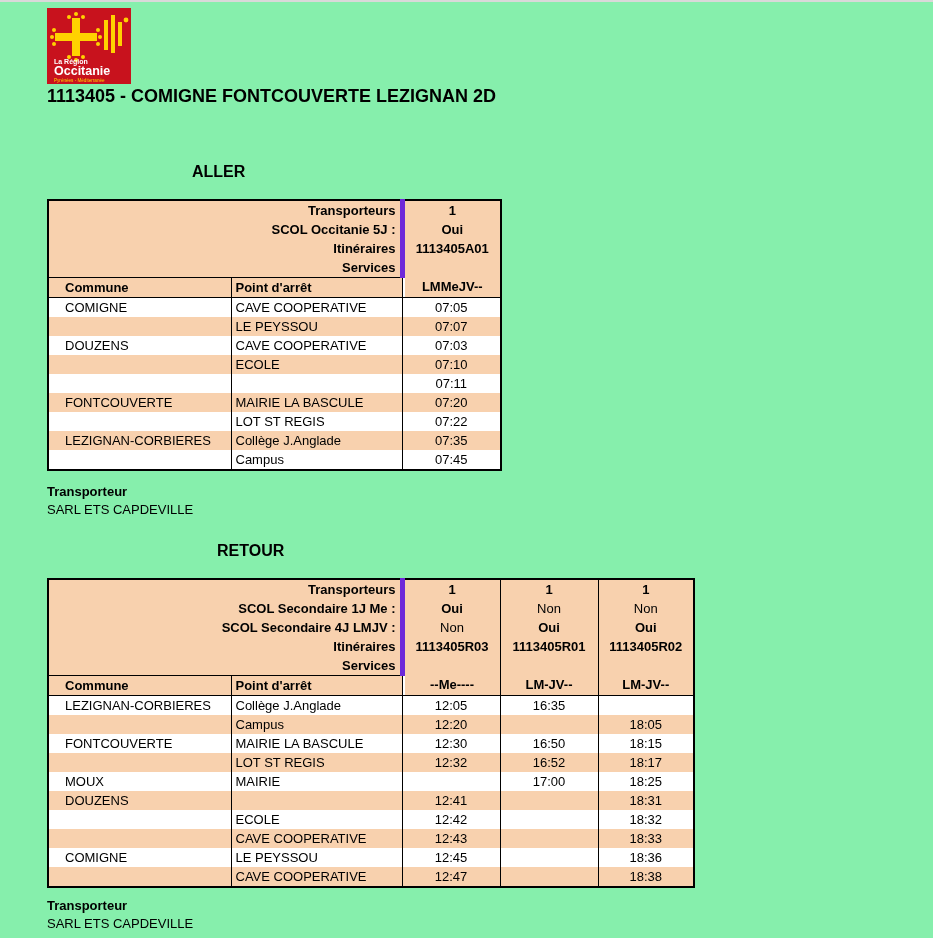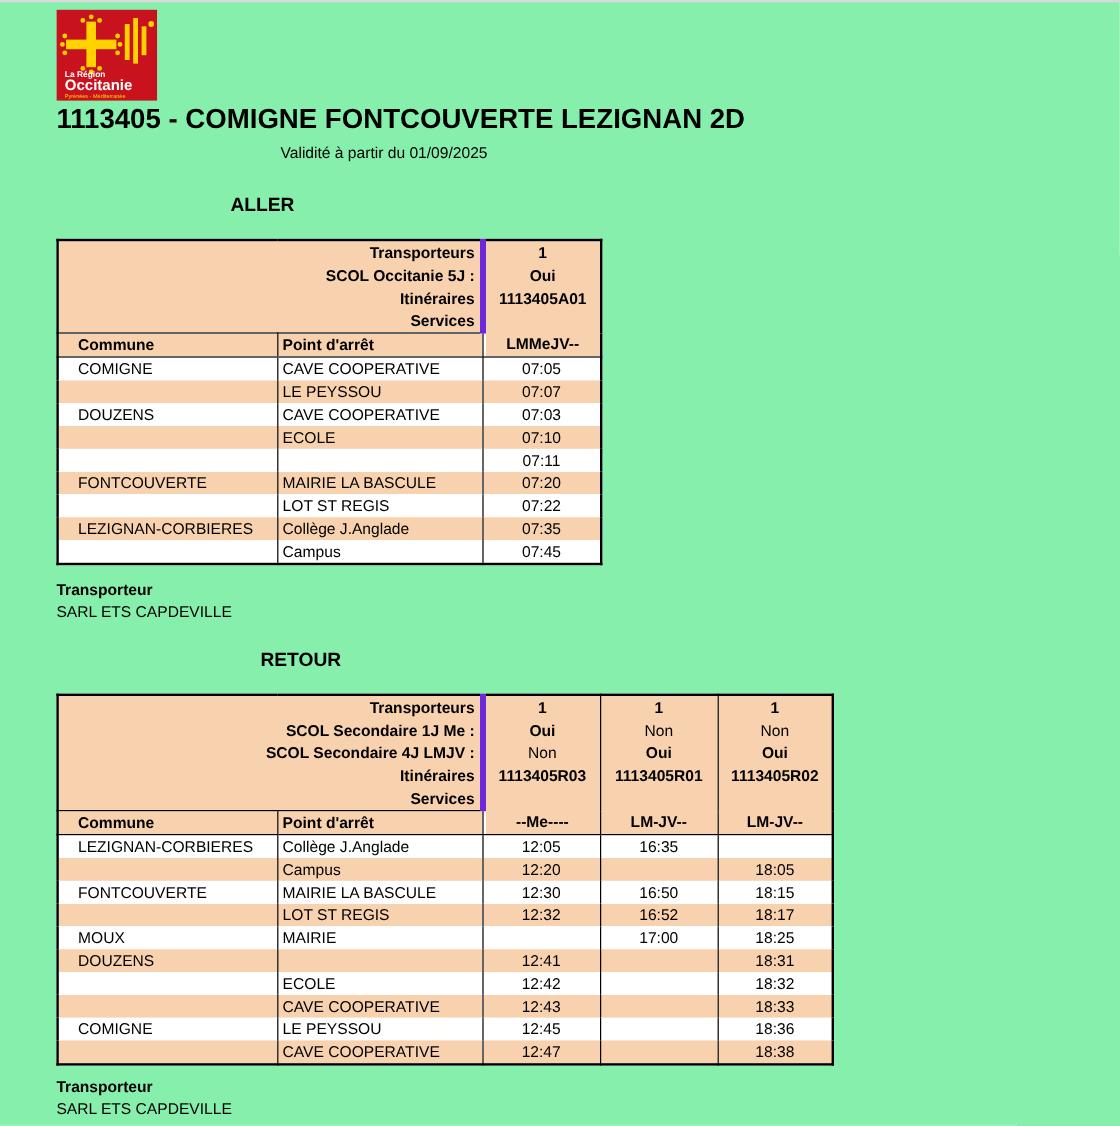--- a/index.html
+++ b/index.html
@@ -18,21 +18,21 @@
   .top-line {
     position: absolute; top: 0; left: 0;
     width: 100%; height: 2px;
     background: var(--top_line, #d9d9d9);
   }
   
   .logo { position: absolute; left: 47px; top: 8px; width: 84px; height: 76px; }
   
   .doc-title {
     position: absolute; left: 47px; top: 86px;
-    font-size: 23px; font-weight: bold; white-space: nowrap;
+    font-size: 18px; font-weight: bold; white-space: nowrap;
   }
   .validity {
     position: absolute; left: 47px; top: 120px;
     width: 546px; text-align: center; font-size: 13px;
   }
   .section-heading {
     position: absolute; font-size: 16px; font-weight: bold;
   }
   #aller-heading  { left: 192px; top: 163px; }
   #retour-heading { left: 217px; top: 542px; }
@@ -112,21 +112,20 @@
       <rect x="64" y="7" width="4" height="38"></rect>
       <rect x="71" y="14" width="4" height="24"></rect>
       <circle cx="79" cy="12" r="2.4"></circle>
     </g>
     <text x="7" y="56" font-size="7" font-weight="bold" fill="#ffffff">La Région</text>
     <text x="7" y="67" font-size="12.5" font-weight="bold" fill="#ffffff">Occitanie</text>
     <text x="7" y="73.5" font-size="4.6" fill="#ffd200">Pyrénées - Méditerranée</text>
   </svg>
 
   <div class="doc-title">1113405 - COMIGNE FONTCOUVERTE LEZIGNAN 2D</div>
-  <div class="validity">Validité à partir du 01/09/2025</div>
 
   <div class="section-heading" id="aller-heading">ALLER</div>
 
   <table id="aller-table">
     <colgroup>
         <col style="width:183px">
         <col style="width:171px">
         <col style="width:99px">
       </colgroup>
     <tbody>

